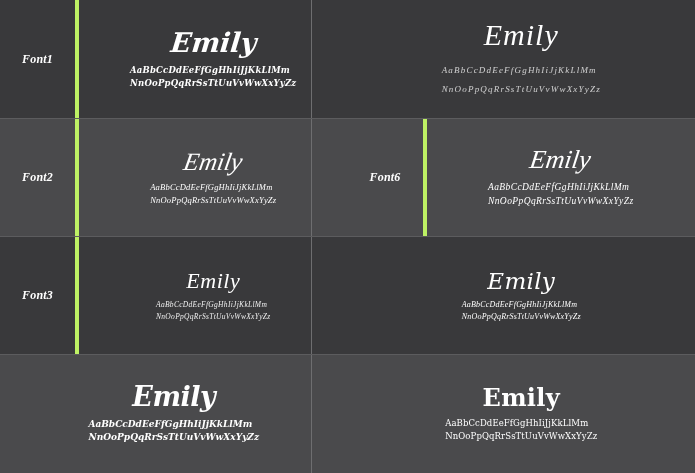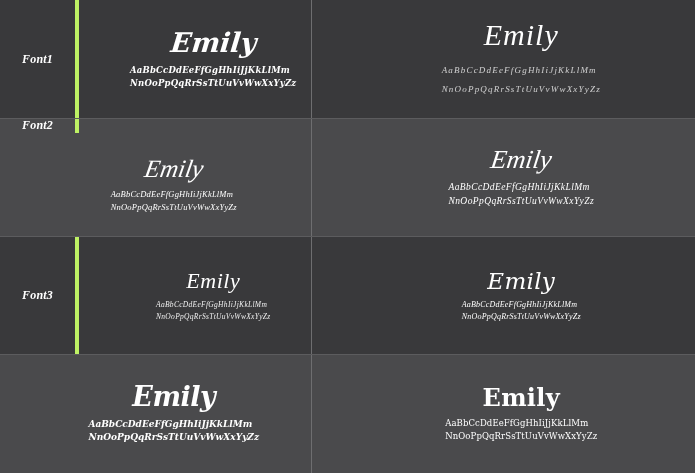--- a/index.html
+++ b/index.html
@@ -22,21 +22,21 @@
     width: 695px;
     height: 473px;
   }
   .cell {
     display: flex;
     align-items: stretch;
     position: relative;
   }
   
   .bg-dark  { background: #39393b; }
-  .bg-light { background: #4a4a4c; flex-direction: column; }
+  .bg-light { background: #4a4a4c; }
 
   .label-col {
     width: 75px;
     min-width: 75px;
     display: flex;
     align-items: center;
     justify-content: center;
     color: #ffffff;
     font-family: "Liberation Serif", serif;
     font-weight: bold;
@@ -140,20 +140,21 @@
       <div class="label-col">Font2</div>
       <div class="sample-col">
         <div class="word">Emily</div>
         <div class="alpha">
           <div>AaBbCcDdEeFfGgHhIiJjKkLlMm</div>
           <div>NnOoPpQqRrSsTtUuVvWwXxYyZz</div>
         </div>
       </div>
     </div>
     <div class="cell bg-light f6">
+      <div class="label-col">Font6</div>
       <div class="sample-col">
         <div class="word">Emily</div>
         <div class="alpha">
           <div>AaBbCcDdEeFfGgHhIiJjKkLlMm</div>
           <div>NnOoPpQqRrSsTtUuVvWwXxYyZz</div>
         </div>
       </div>
     </div>
 
     <div class="cell bg-dark f3">

